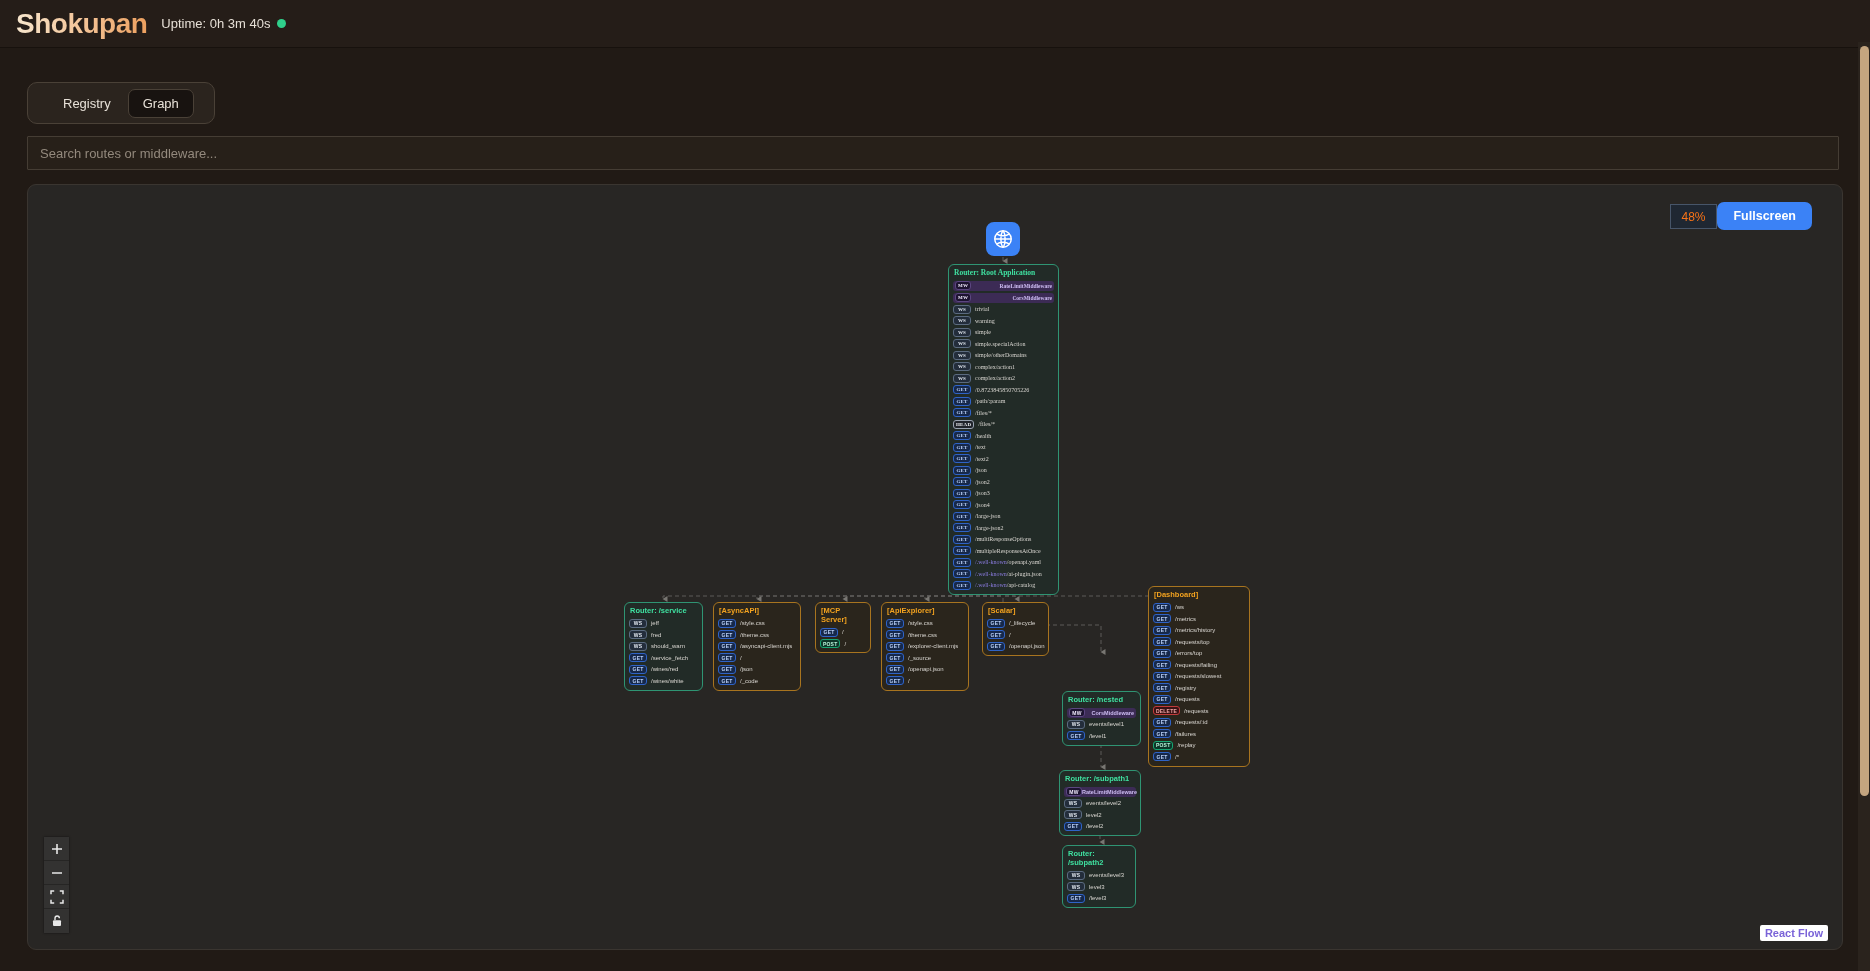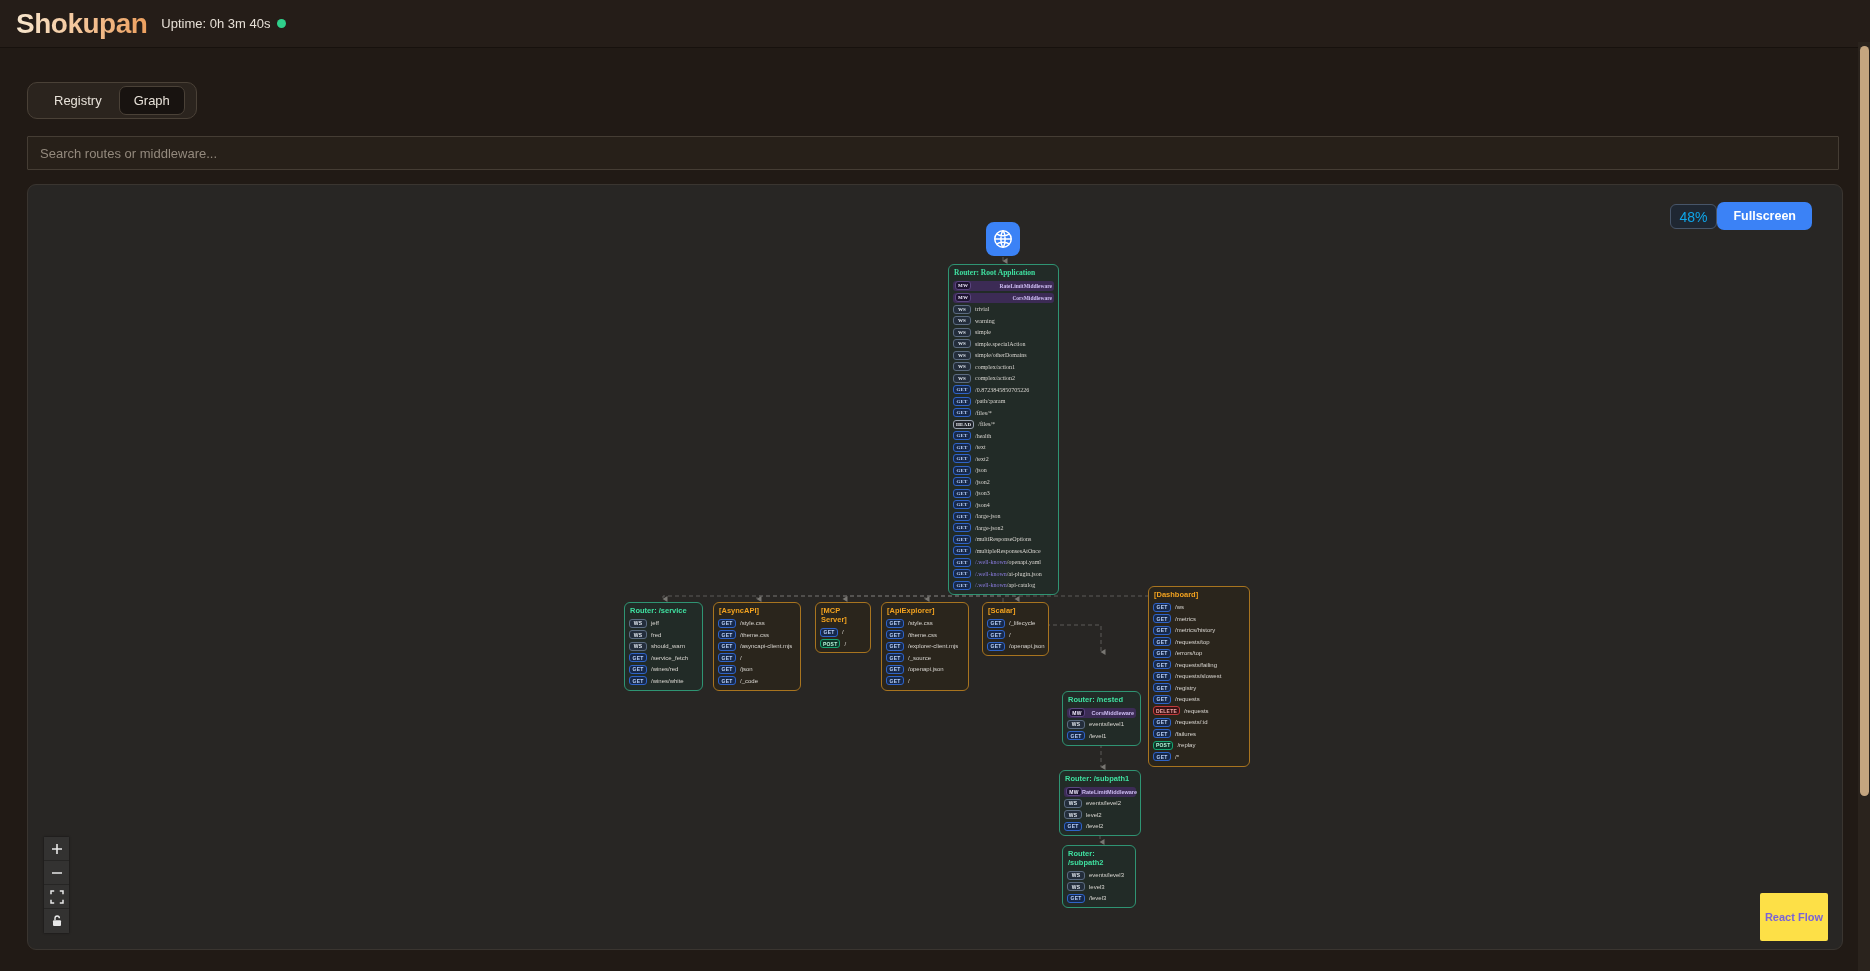--- a/index.html
+++ b/index.html
@@ -23,39 +23,39 @@
   .uptime { margin-left:14px; font-size:13px; color:#e6dfd6; display:flex; align-items:center; gap:7px; }
   .dot { width:9px; height:9px; border-radius:50%; background:#2fd08b; display:inline-block; }
   .nav { margin-left:auto; display:flex; gap:34px; align-items:flex-end; border-bottom:1px solid #453c33; padding:0 4px 9px 4px; margin-right:8px; }
   .nav-item { font-size:15px; color:#d8d1c8; cursor:pointer; position:relative; }
   .nav-item.active { color:#f6f0e8; }
   .nav-item.active::after { content:""; position:absolute; left:-4px; right:-4px; bottom:-10px; height:2px; background:#e9e1d5; }
   
   .seg {
     position:absolute; top:82px; left:27px; height:37px;
     background:#2b241e; border:1px solid #4a4137; border-radius:10px;
-    display:flex; align-items:center; padding:11px; gap:2px;
+    display:flex; align-items:center; padding:20px; gap:2px;
   }
   .seg-btn { font-size:13px; color:#e8e2d9; padding:6px 14px; border-radius:7px; background:transparent; border:1px solid transparent; cursor:pointer; font-family:inherit; }
   .seg-btn.active { background:#181310; border:1px solid #4a4137; }
   .search {
     position:absolute; top:136px; left:27px; width:1812px; height:31px;
     background:#272019; border:1px solid #453d34; border-radius:1px;
     color:#e8e2d9; font-size:13px; padding:16px 12px; font-family:inherit; outline:none;
   }
   .search::placeholder { color:#93897d; }
   
   .panel {
     position:absolute; top:184px; left:27px; width:1816px; height:766px;
     background:#282624; border:1px solid #3a3530; border-radius:9px; overflow:hidden;
   }
   .zoom-badge {
     position:absolute; top:19px; right:125px; width:47px; height:25px;
-    background:#1f2732; border:1px solid #475569; border-radius:6px;
-    color:#0ea5e9; font-size:14px; display:flex; align-items:center; justify-content:center;
+    background:#1f2732; border:1px solid #475569; border-radius:0;
+    color:#f97316; font-size:12px; display:flex; align-items:center; justify-content:center;
   }
   .fullscreen-btn {
     position:absolute; top:17px; right:30px; height:28px; padding:0 16px;
     background:#3b82f6; color:#ffffff; border:none; border-radius:7px;
     font-size:12.5px; font-weight:bold; cursor:pointer; font-family:inherit;
   }
   .globe {
     position:absolute; left:958px; top:37px; width:34px; height:34px;
     background:#3b82f6; border-radius:8px; display:flex; align-items:center; justify-content:center;
   }
@@ -90,22 +90,22 @@
   }
   .mw-name { font-size:5.5px; color:#cdbcf2; font-weight:bold; }
   
   .rf-controls { position:absolute; left:16px; bottom:16px; display:flex; flex-direction:column; box-shadow:0 0 2px #111; }
   .rf-btn {
     width:25px; height:24px; background:#333231; border:none; border-bottom:1px solid #262524;
     display:flex; align-items:center; justify-content:center; cursor:pointer;
   }
   .rf-btn:last-child { border-bottom:none; }
   .attribution {
-    position:absolute; right:14px; bottom:8px; background:#fde047; color:#7a63d8;
-    font-size:11px; font-weight:bold; padding:18px 5px; border-radius:2px;
+    position:absolute; right:14px; bottom:8px; background:#ffffff; color:#7a63d8;
+    font-size:11px; font-weight:bold; padding:2px 5px; border-radius:2px;
   }
   
   .scrollbar { position:absolute; right:0; top:42px; width:12px; height:929px; background:#2a231d; }
   .scroll-thumb { position:absolute; left:1.5px; top:4px; width:9px; height:750px; background:#c4a57f; border-radius:5px; }
 </style>
 </head>
 <body>
 
 <div class="header">
   <div class="logo">Shokupan</div>

